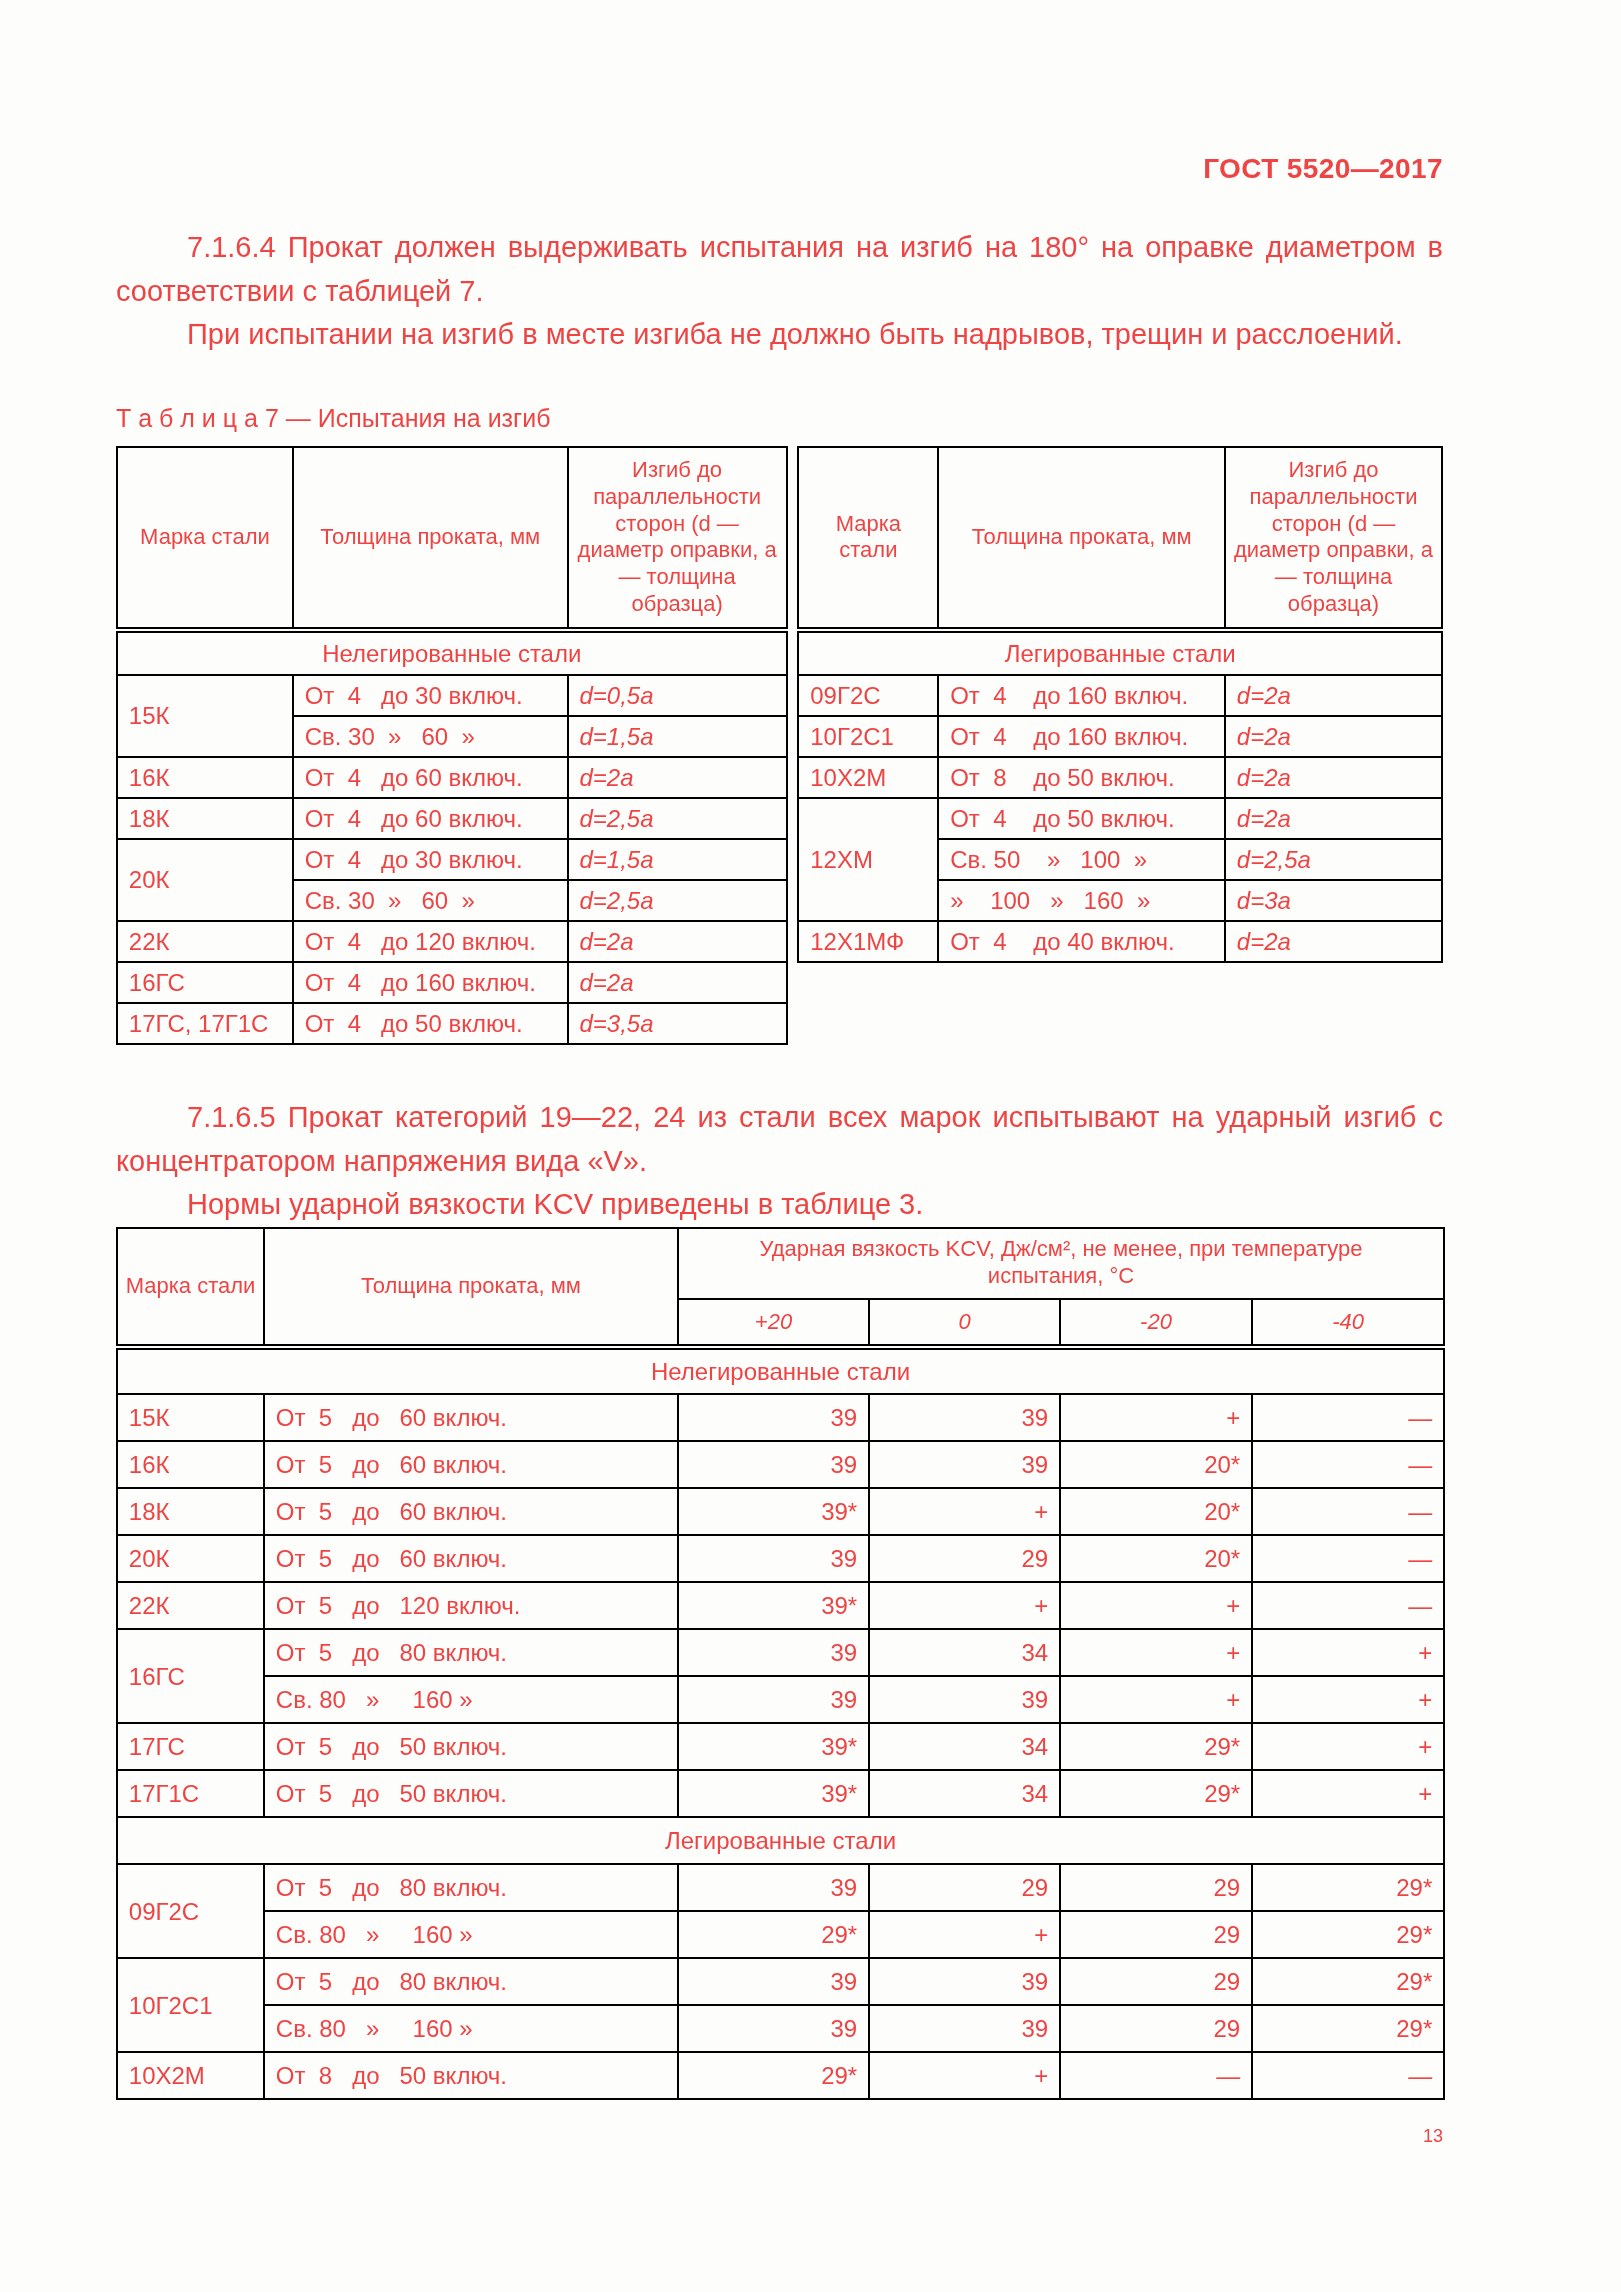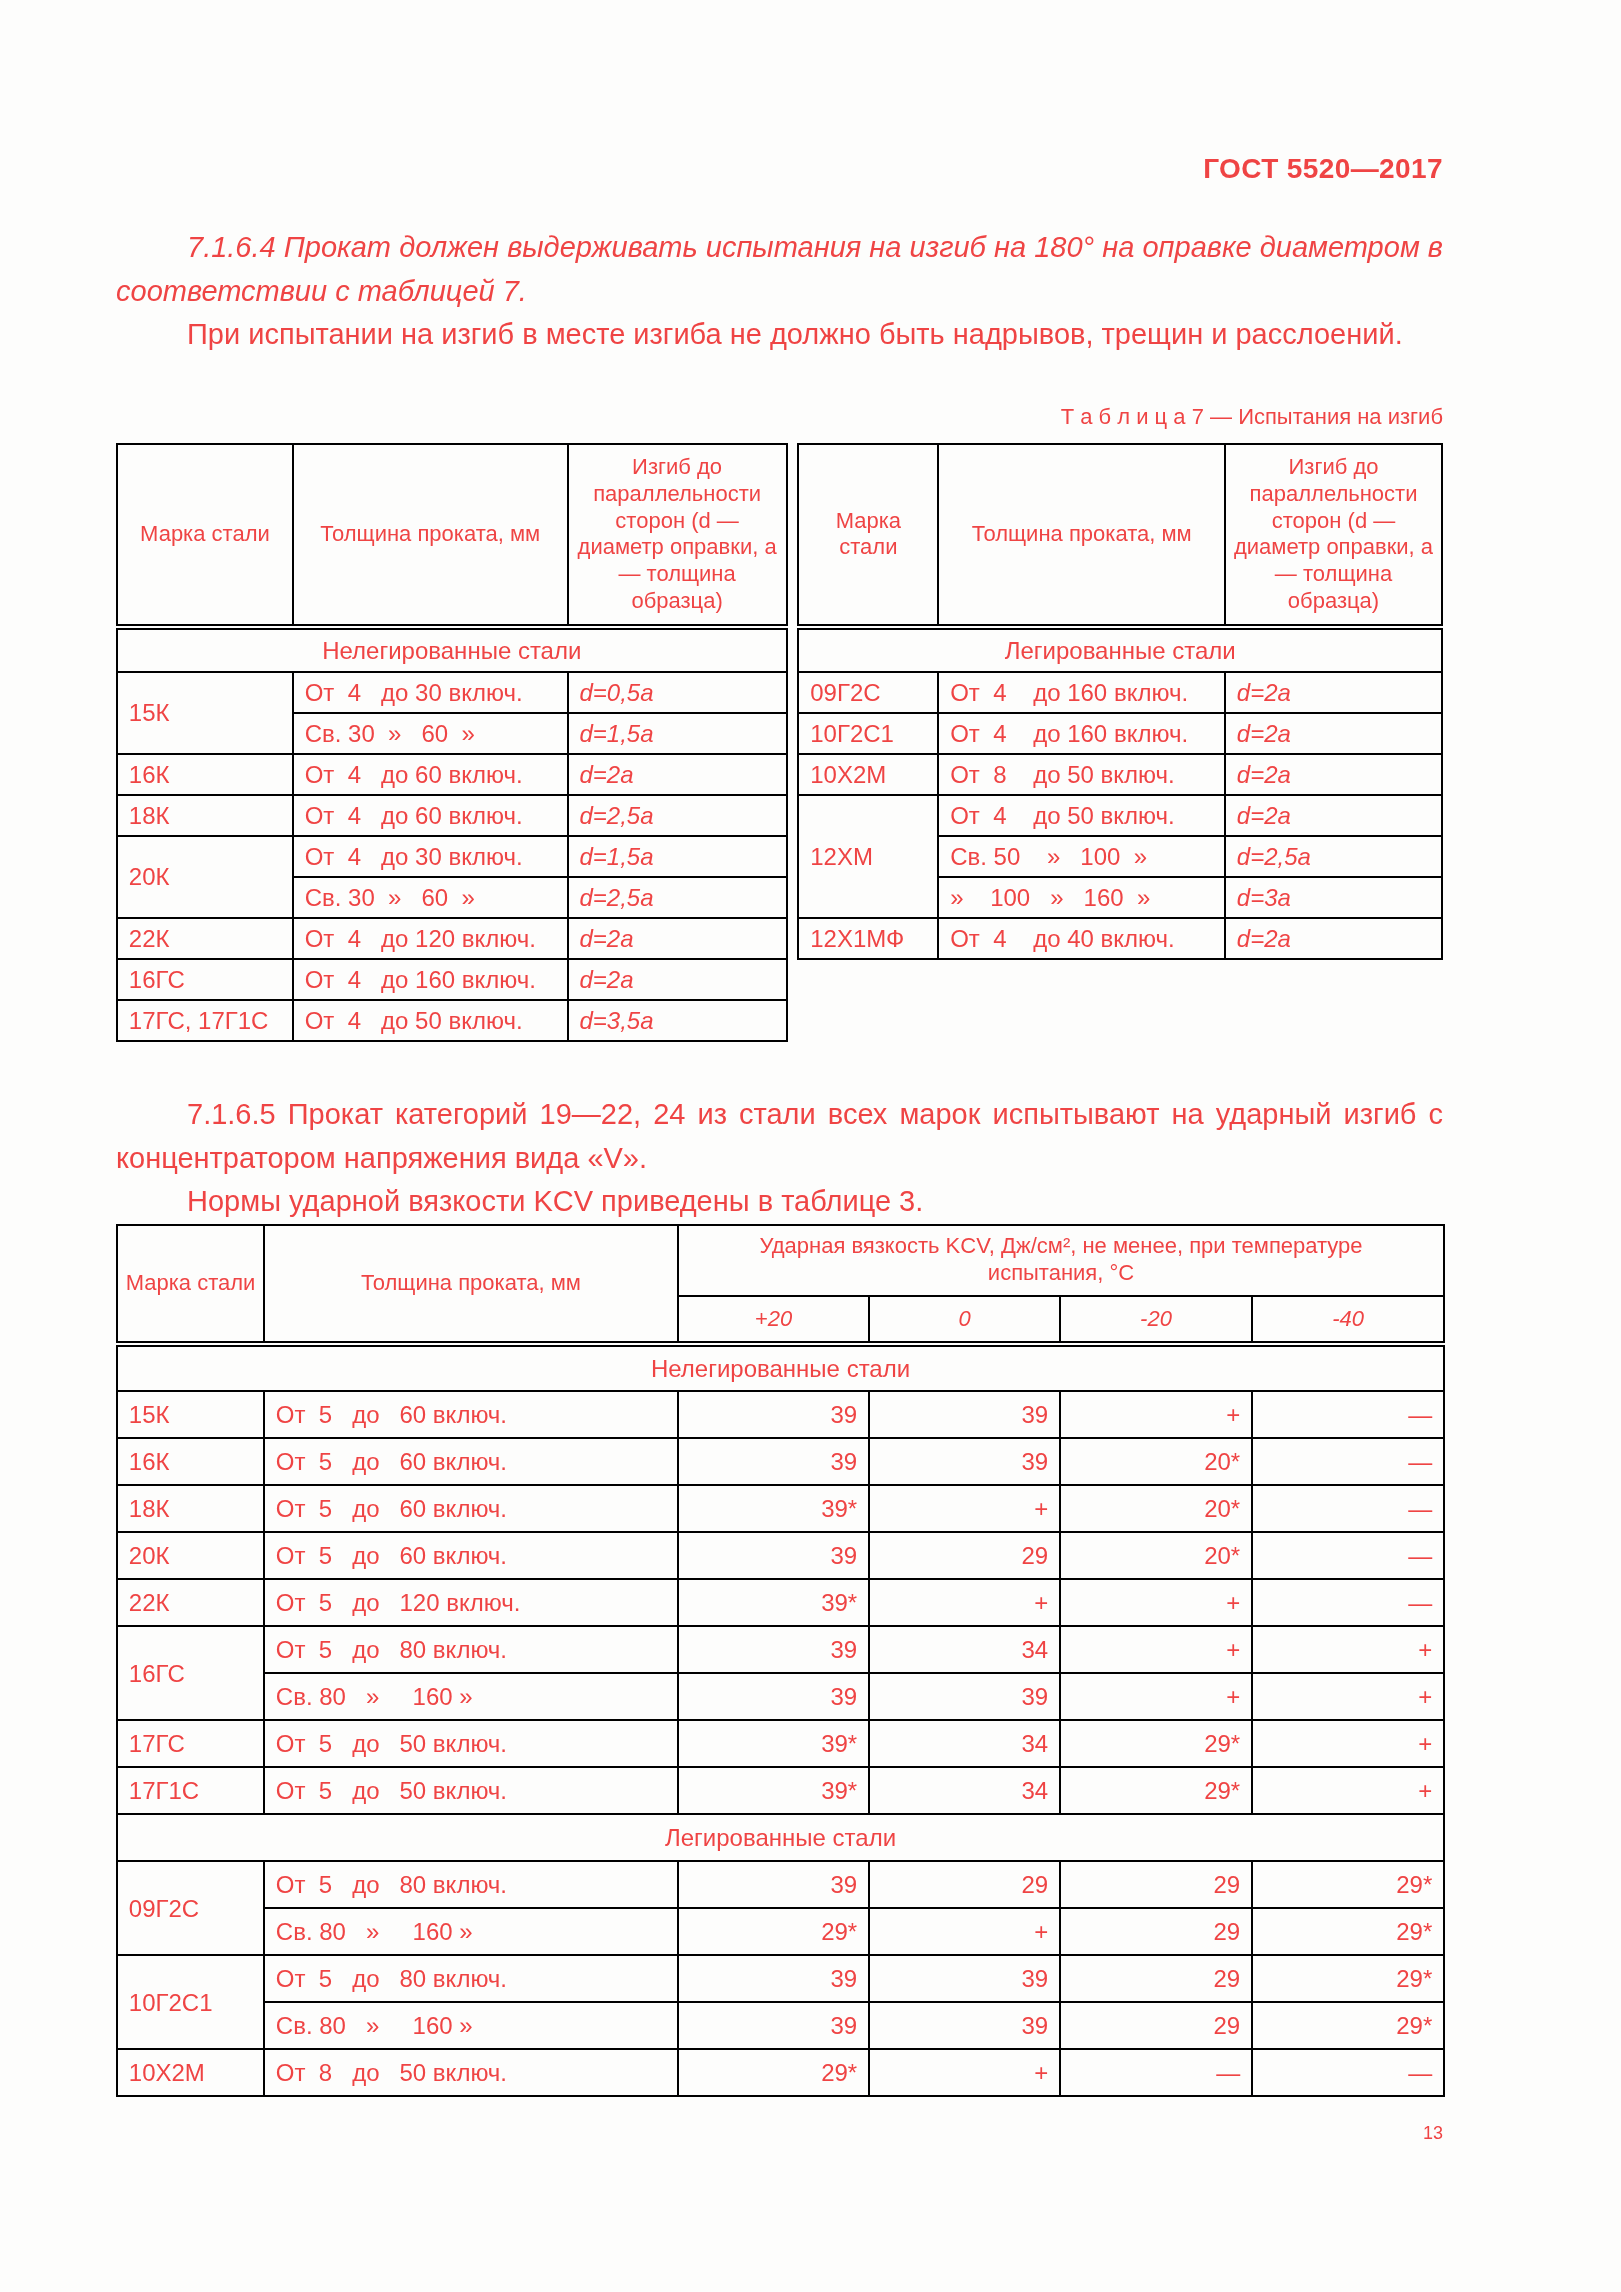--- a/index.html
+++ b/index.html
@@ -5,23 +5,23 @@
   * { box-sizing: border-box; }
   html, body { margin: 0; padding: 0; background: #d8d8d8; }
   .page {
     width: 1621px; height: 2293px; background: #fdfdfc; margin: 0 auto;
     position: relative; overflow: hidden;
     font-family: "Liberation Sans", "DejaVu Sans", sans-serif; color: #ef4444;
     padding: 153px 178px 0 116px;
   }
   .doc-number { font-weight: 700; font-size: 28px; text-align: right; letter-spacing: 0.4px; }
   .para { font-size: 29px; line-height: 1.5; text-align: justify; text-indent: 71px; margin: 0; }
-  .sp-top { margin-top: 41px; font-style: italic; }
+  .sp-top { margin-top: 41px; }
   .sp-top-lg { margin-top: 51px; }
-  .t-caption { font-size: 22px; margin: 47px 0 13.7px 0; text-align: right; }
+  .t-caption { font-size: 25px; margin: 47px 0 13.7px 0; }
   table { border-collapse: collapse; table-layout: fixed; }
   th, td { border: 2px solid #000; font-size: 24px; line-height: 1.22; vertical-align: middle; padding: 4.9px 10.8px; }
   th { font-weight: 400; text-align: center; font-size: 22px; padding: 8.8px 5.9px; }
   .t7 thead th { border-bottom: 6.9px double #000; }
   .t7 td { height: 40px; }
   .group-row td { text-align: center; height: 45px; }
   .cell-mark { text-align: left; }
   .cell-thk { text-align: left; white-space: pre-wrap; }
   .cell-bend { font-style: italic; }
   .t7wrap { display: flex; gap: 9.8px; align-items: flex-start; }

